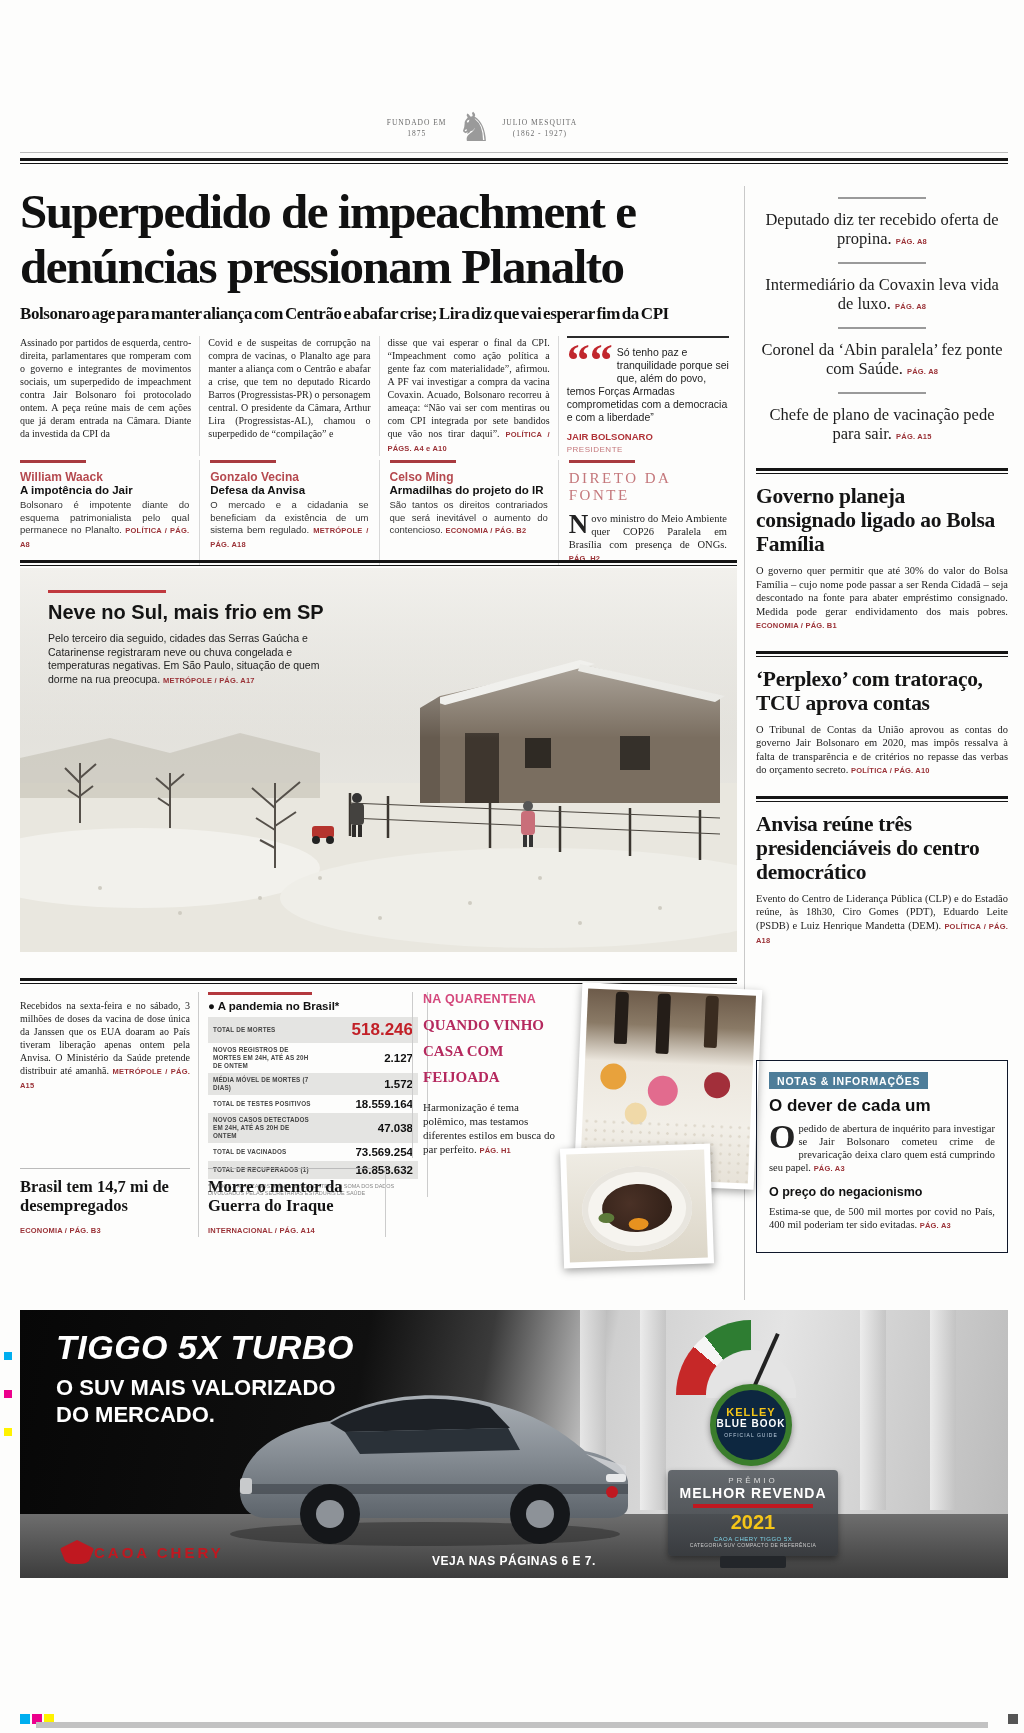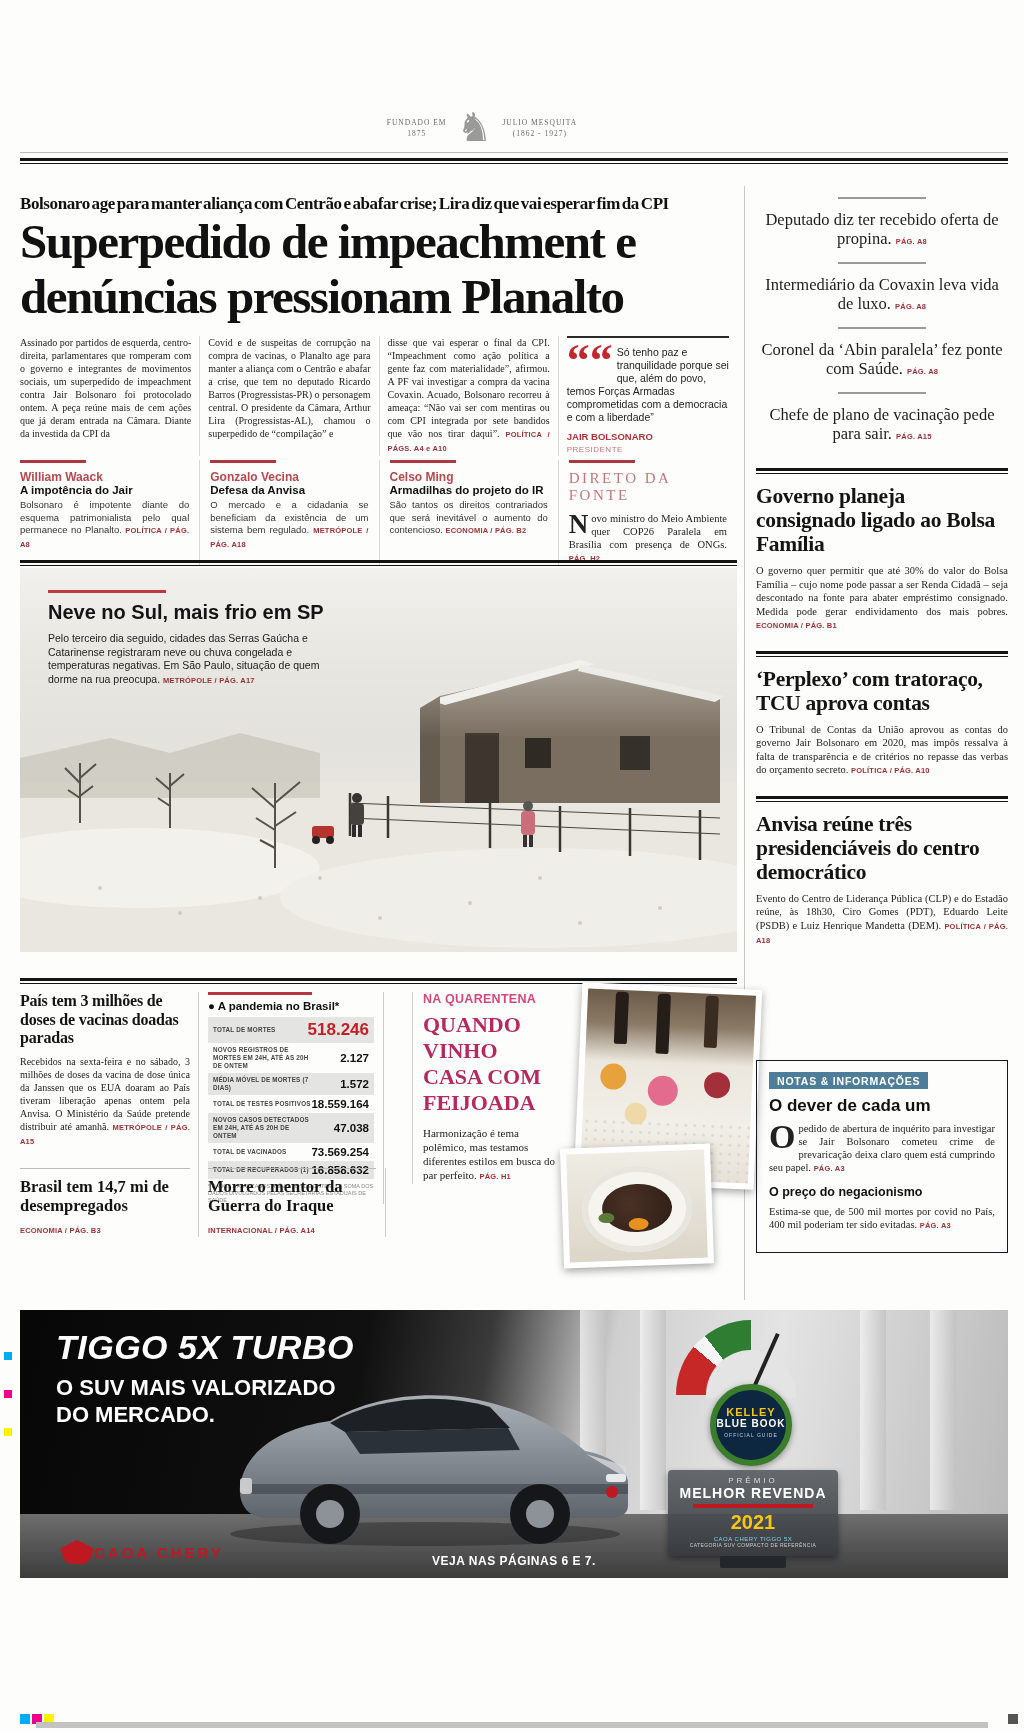--- a/index.html
+++ b/index.html
@@ -89,34 +89,34 @@
   #photo-text { margin-top:8px; font-family:"Liberation Sans",sans-serif; font-size:10.5px; line-height:13.5px; color:#222; width:300px; }
 
   
   #bottom-rule { position:absolute; left:20px; top:978px; width:717px; }
   #bottom { position:absolute; left:20px; top:992px; width:717px; }
   #vaccines { position:absolute; left:0; top:0; width:170px; }
   .story-head { font-weight:bold; font-size:16px; line-height:18.5px; letter-spacing:-.2px; color:#141414; font-family:"Liberation Serif",serif; }
   .story-body { margin-top:7px; font-size:10px; line-height:13px; text-align:justify; color:#222; }
 
   
-  #pandemic { position:absolute; left:178px; top:0; width:186px; border-left:1px solid #ccc; border-right:1px solid #ccc; padding:0 9px; }
+  #pandemic { position:absolute; left:178px; top:0; width:230px; border-left:1px solid #ccc; border-right:1px solid #ccc; padding:0 9px; }
   #pandemic-bar { width:104px; height:3px; background:#b3383d; margin-bottom:5px; }
   #pandemic-title { font-family:"Liberation Sans",sans-serif; font-weight:bold; font-size:11.5px; color:#111; margin-bottom:5px; }
   .p-row { display:flex; justify-content:space-between; align-items:center; padding:3px 5px; }
   .p-row.shade { background:#e4e4e2; }
   .p-label { font-family:"Liberation Sans",sans-serif; font-size:6.3px; font-weight:bold; color:#444; letter-spacing:.2px; text-transform:uppercase; width:98px; line-height:8px; }
   .p-value { font-family:"Liberation Sans",sans-serif; font-weight:bold; font-size:11.5px; color:#111; }
   .p-value.big { font-size:17px; color:#c22027; }
   #pandemic-foot { margin-top:4px; font-family:"Liberation Sans",sans-serif; font-size:5.5px; color:#888; line-height:7px; }
 
   
   #quarentena { position:absolute; left:392px; top:0; width:148px; border-left:1px solid #ccc; padding-left:10px; }
   #quarentena-label { font-family:"Liberation Sans",sans-serif; font-weight:bold; font-size:12.5px; color:#d4487c; letter-spacing:.3px; }
-  #quarentena-head { margin-top:6px; font-weight:bold; font-size:22px; line-height:26px; color:#b5295e; font-family:"Liberation Serif",serif; }
+  #quarentena-head { margin-top:6px; font-weight:bold; font-size:15px; line-height:26px; color:#b5295e; font-family:"Liberation Serif",serif; }
   #quarentena-body { margin-top:10px; font-size:11px; line-height:14px; color:#222; }
 
   
   #food-photos { position:absolute; left:548px; top:-6px; width:195px; height:260px; }
   .snap { position:absolute; background:#fff; box-shadow:0 3px 8px rgba(0,0,0,.35); padding:6px; }
   #snap-wine { left:10px; top:0; width:180px; height:200px; transform:rotate(2.5deg); }
   #snap-wine .ph { width:100%; height:100%; position:relative; overflow:hidden;
      background:linear-gradient(180deg,#6d5b4a 0%,#8a7a66 18%,#ece7de 38%,#f2efe8 70%,#e7e2d8 100%); }
   .bottle { position:absolute; top:2px; width:13px; height:52px; background:#241d18; border-radius:4px 4px 2px 2px; }
   .glass { position:absolute; border-radius:50%; }
@@ -207,22 +207,22 @@
         <span>(1862 - 1927)</span>
       </div>
     </div>
   </div>
 
   <div id="dateline">
     <div class="rule-double"></div>
   </div>
 
   <div id="lead">
+    <div id="headline">Superpedido de impeachment e denúncias pressionam Planalto</div>
     <div id="deck">Bolsonaro age para manter aliança com Centrão e abafar crise; Lira diz que vai esperar fim da CPI</div>
-    <div id="headline">Superpedido de impeachment e denúncias pressionam Planalto</div>
     <div id="lead-cols">
       <div class="lead-col">Assinado por partidos de esquerda, centro-direita, parlamentares que romperam com o governo e integrantes de movimentos sociais, um superpedido de impeachment contra Jair Bolsonaro foi protocolado ontem. A peça reúne mais de cem ações que já deram entrada na Câmara. Diante da investida da CPI da</div>
       <div class="lead-col">Covid e de suspeitas de corrupção na compra de vacinas, o Planalto age para manter a aliança com o Centrão e abafar a crise, que tem no deputado Ricardo Barros (Progressistas-PR) o personagem central. O presidente da Câmara, Arthur Lira (Progressistas-AL), chamou o superpedido de “compilação” e</div>
       <div class="lead-col"><span>disse que vai esperar o final da CPI. “Impeachment como ação política a gente faz com materialidade”, afirmou. A PF vai investigar a compra da vacina Covaxin. Acuado, Bolsonaro recorreu à ameaça: “Não vai ser com mentiras ou com CPI integrada por sete bandidos que vão nos tirar daqui”. </span><span class="ref">POLÍTICA / PÁGS. A4 e A10</span></div>
       <div class="lead-col">
         <div id="quote-block">
           <div id="quote-text">Só tenho paz e tranquilidade porque sei que, além do povo, temos Forças Armadas comprometidas com a democracia e com a liberdade”</div>
           <div id="quote-author">JAIR BOLSONARO</div>
           <div id="quote-role">PRESIDENTE</div>
         </div>
@@ -371,21 +371,20 @@
       <div id="photo-kicker-bar"></div>
       <div id="photo-headline">Neve no Sul, mais frio em SP</div>
       <div id="photo-text"><span>Pelo terceiro dia seguido, cidades das Serras Gaúcha e Catarinense registraram neve ou chuva congelada e temperaturas negativas. Em São Paulo, situação de quem dorme na rua preocupa. </span><span class="ref">METRÓPOLE / PÁG. A17</span></div>
     </div>
   </div>
 
   <div id="bottom-rule" class="rule-double"></div>
   <div id="bottom">
 
     <div id="vaccines">
-      <div class="story-head">País tem 3 milhões de doses de vacinas doadas paradas</div>
       <div class="story-body"><span>Recebidos na sexta-feira e no sábado, 3 milhões de doses da vacina de dose única da Janssen que os EUA doaram ao País tiveram liberação apenas ontem pela Anvisa. O Ministério da Saúde pretende distribuir até amanhã. </span><span class="ref">METRÓPOLE / PÁG. A15</span></div>
     </div>
 
     <div id="pandemic">
       <div id="pandemic-bar"></div>
       <div id="pandemic-title">● A pandemia no Brasil*</div>
       <div class="p-row shade">
         <span class="p-label">TOTAL DE MORTES</span>
         <span class="p-value big">518.246</span>
       </div>

